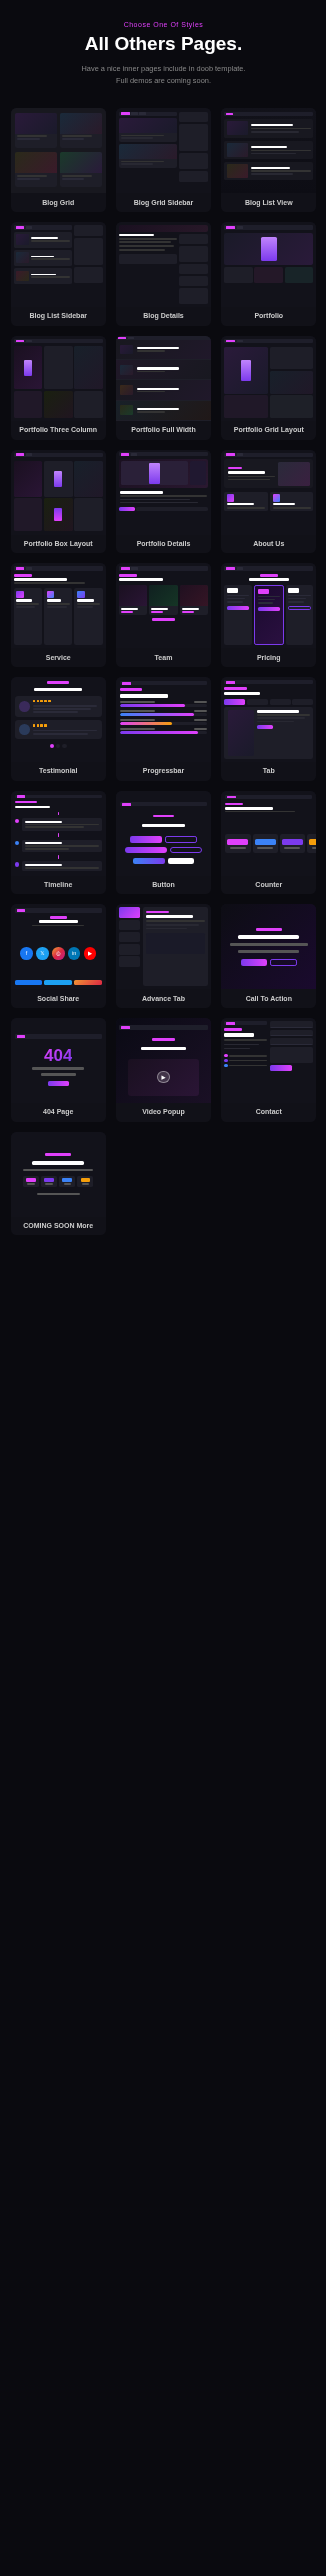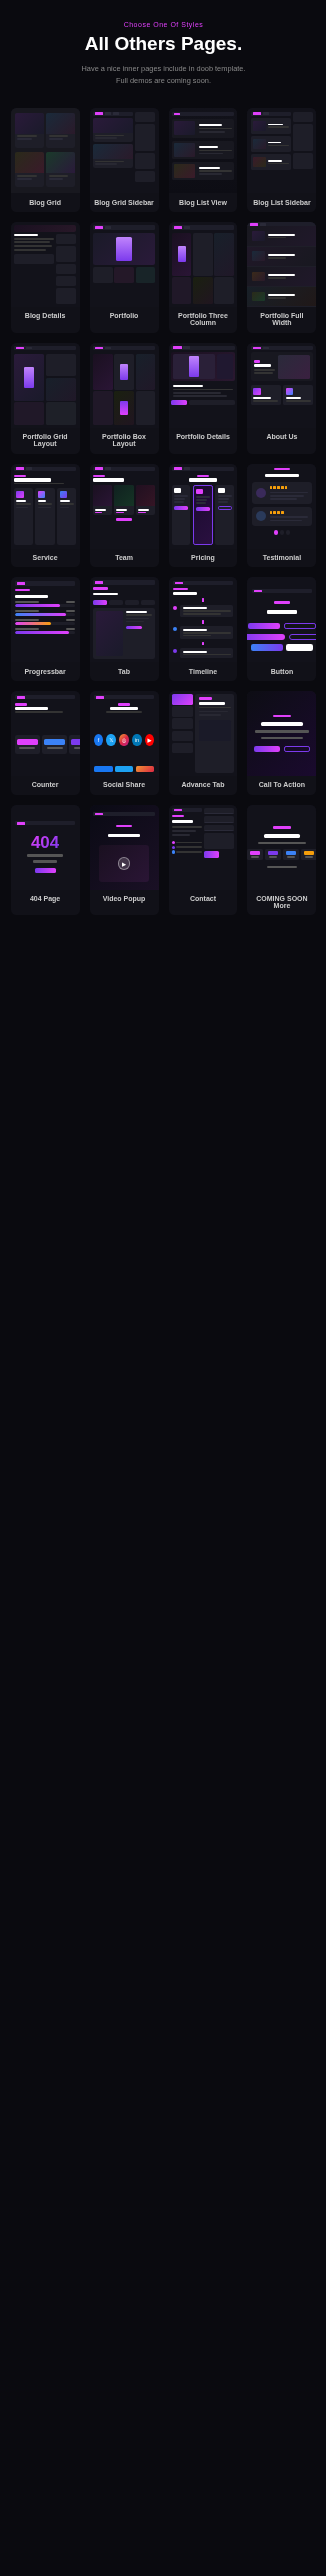--- a/index.html
+++ b/index.html
@@ -29,21 +29,21 @@
       line-height: 1.2;
     }
     .header .subtitle {
       font-size: 7.4px;
       color: #888;
       line-height: 1.6;
     }
 
     .grid {
       display: grid;
-      grid-template-columns: 1fr 1fr 1fr 1fr;
+      grid-template-columns: 1fr 1fr 1fr;
       gap: 10px;
       padding: 5.3px 10.6px 21px;
     }
 
     .card {
       background: #111118;
       border-radius: 5.3px;
       overflow: hidden;
       cursor: pointer;
       transition: transform 0.2s;

